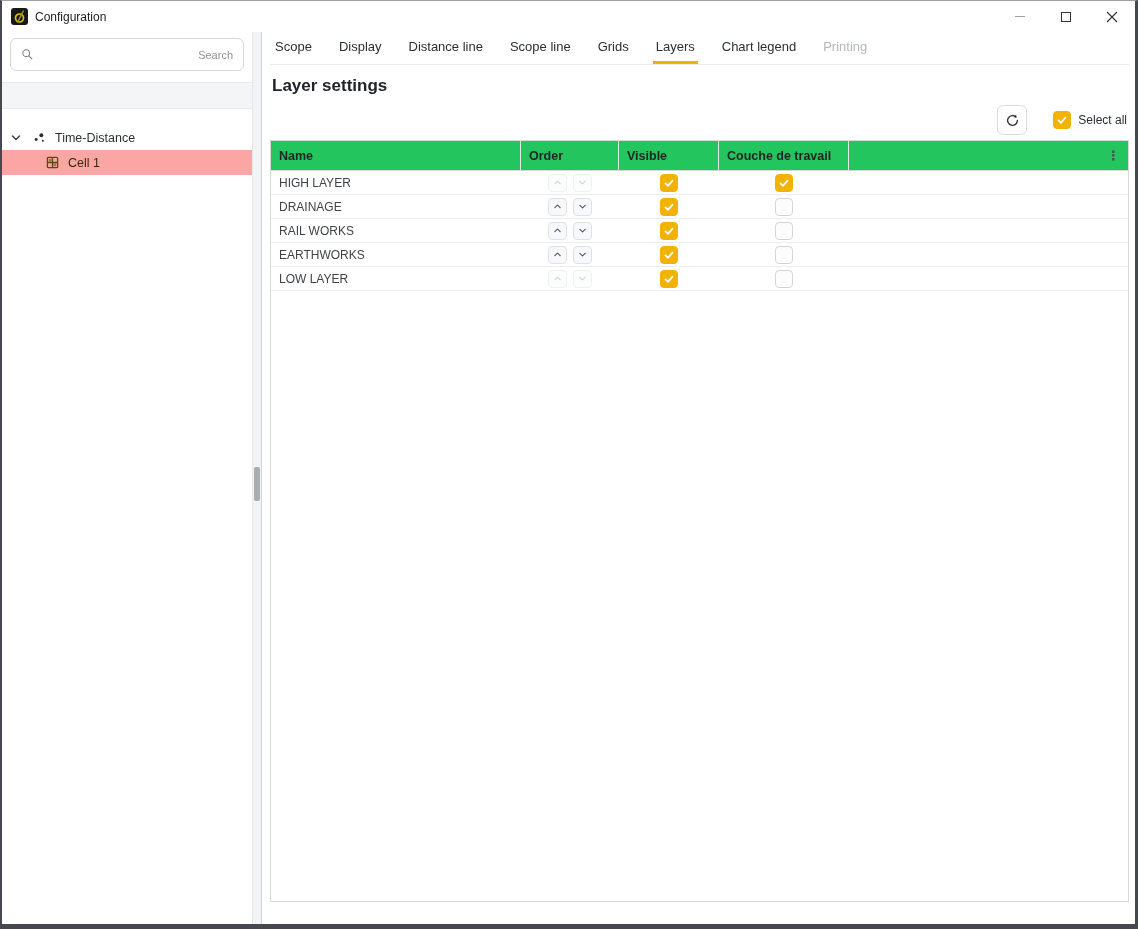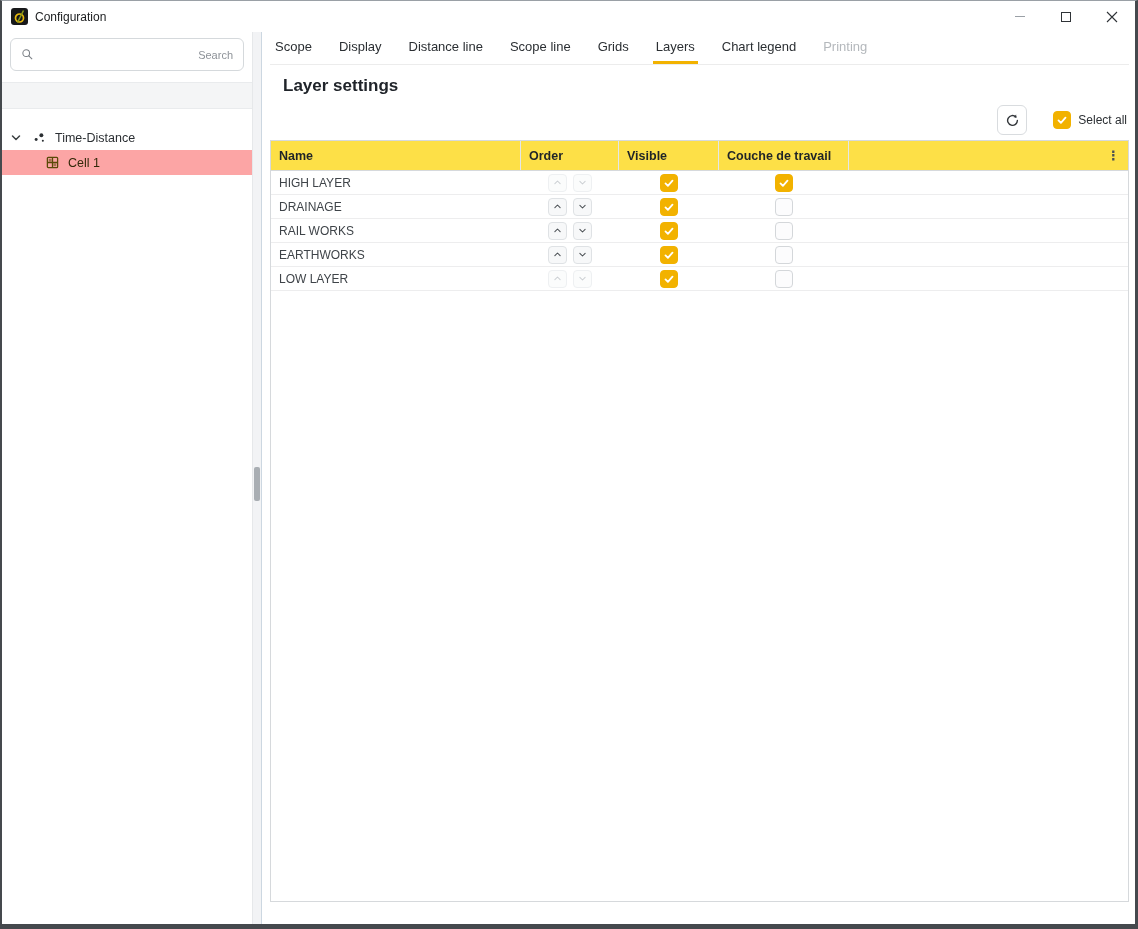--- a/index.html
+++ b/index.html
@@ -52,35 +52,35 @@
   .splitter .handle { position: absolute; top: 435px; left: 1px; width: 6px; height: 34px; background: #a9aeb3; border-radius: 2px; }
 
   
   .main { flex: 1; display: flex; flex-direction: column; padding: 0 6px 16px 8px; min-width: 0; }
 
   .tabs { display: flex; align-items: flex-end; column-gap: 21px; border-bottom: 1px solid #ececec; padding-left: 2px; flex: 0 0 auto; }
   .tab { font-size: 13px; color: #2b2f33; line-height: 29px; padding: 0 3px; border-bottom: 3px solid transparent; cursor: pointer; white-space: nowrap; }
   .tab.active { border-bottom-color: #F2B200; }
   .tab.disabled { color: #b4b8bc; cursor: default; }
 
-  .page-title { font-size: 17px; font-weight: 700; color: #20242a; margin: 11px 0 0 13px; flex: 0 0 auto; }
+  .page-title { font-size: 17px; font-weight: 700; color: #20242a; margin: 11px 0 0 2px; flex: 0 0 auto; }
 
   .toolbar { display: flex; justify-content: flex-end; align-items: center; gap: 26px; margin: 9px 2px 5px 0; flex: 0 0 auto; }
   .refresh-btn { width: 30px; height: 30px; background: #fff; border: 1px solid #d9dcdf; border-radius: 6px;
                  display: flex; align-items: center; justify-content: center; cursor: pointer; }
   .selectall { display: flex; align-items: center; gap: 7px; cursor: pointer; }
   .selectall-label { font-size: 12px; color: #2b2f33; }
 
   .checkbox { width: 18px; height: 18px; border-radius: 4px; background: #fcfcfd; border: 1px solid #d4d7da;
               display: inline-flex; align-items: center; justify-content: center; cursor: pointer; }
   .checkbox.checked { background: #F2B200; border-color: #F2B200; }
 
   
   .table { flex: 1; border: 1px solid #d6d9dc; margin-bottom: 6px; display: flex; flex-direction: column; overflow: hidden; background: #fff; }
-  .thead { display: flex; height: 30px; align-items: flex-start; border-bottom: 1px solid #d6d9dc; background: #fde047;
+  .thead { display: flex; height: 30px; align-items: flex-start; border-bottom: 1px solid #d6d9dc; background: #22c55e;
            font-size: 12.5px; font-weight: 700; color: #1f2428; flex: 0 0 auto; }
   .th { height: 100%; display: flex; align-items: center; border-right: 1px solid #e3e6e8; }
   .col-name   { width: 250px; padding-left: 8px; }
   .col-order  { width: 98px;  padding-left: 8px; }
   .col-visible{ width: 100px; padding-left: 8px; }
   .col-couche { width: 130px; padding-left: 8px; }
   .col-fill   { flex: 1; border-right: none; justify-content: flex-end; padding-right: 8px; }
   .kebab { font-size: 13px; color: #4a4f54; line-height: 1; letter-spacing: 0; }
 
   .tr { display: flex; height: 24px; align-items: center; border-bottom: 1px solid #ededee; font-size: 12px; color: #3f4449; }

